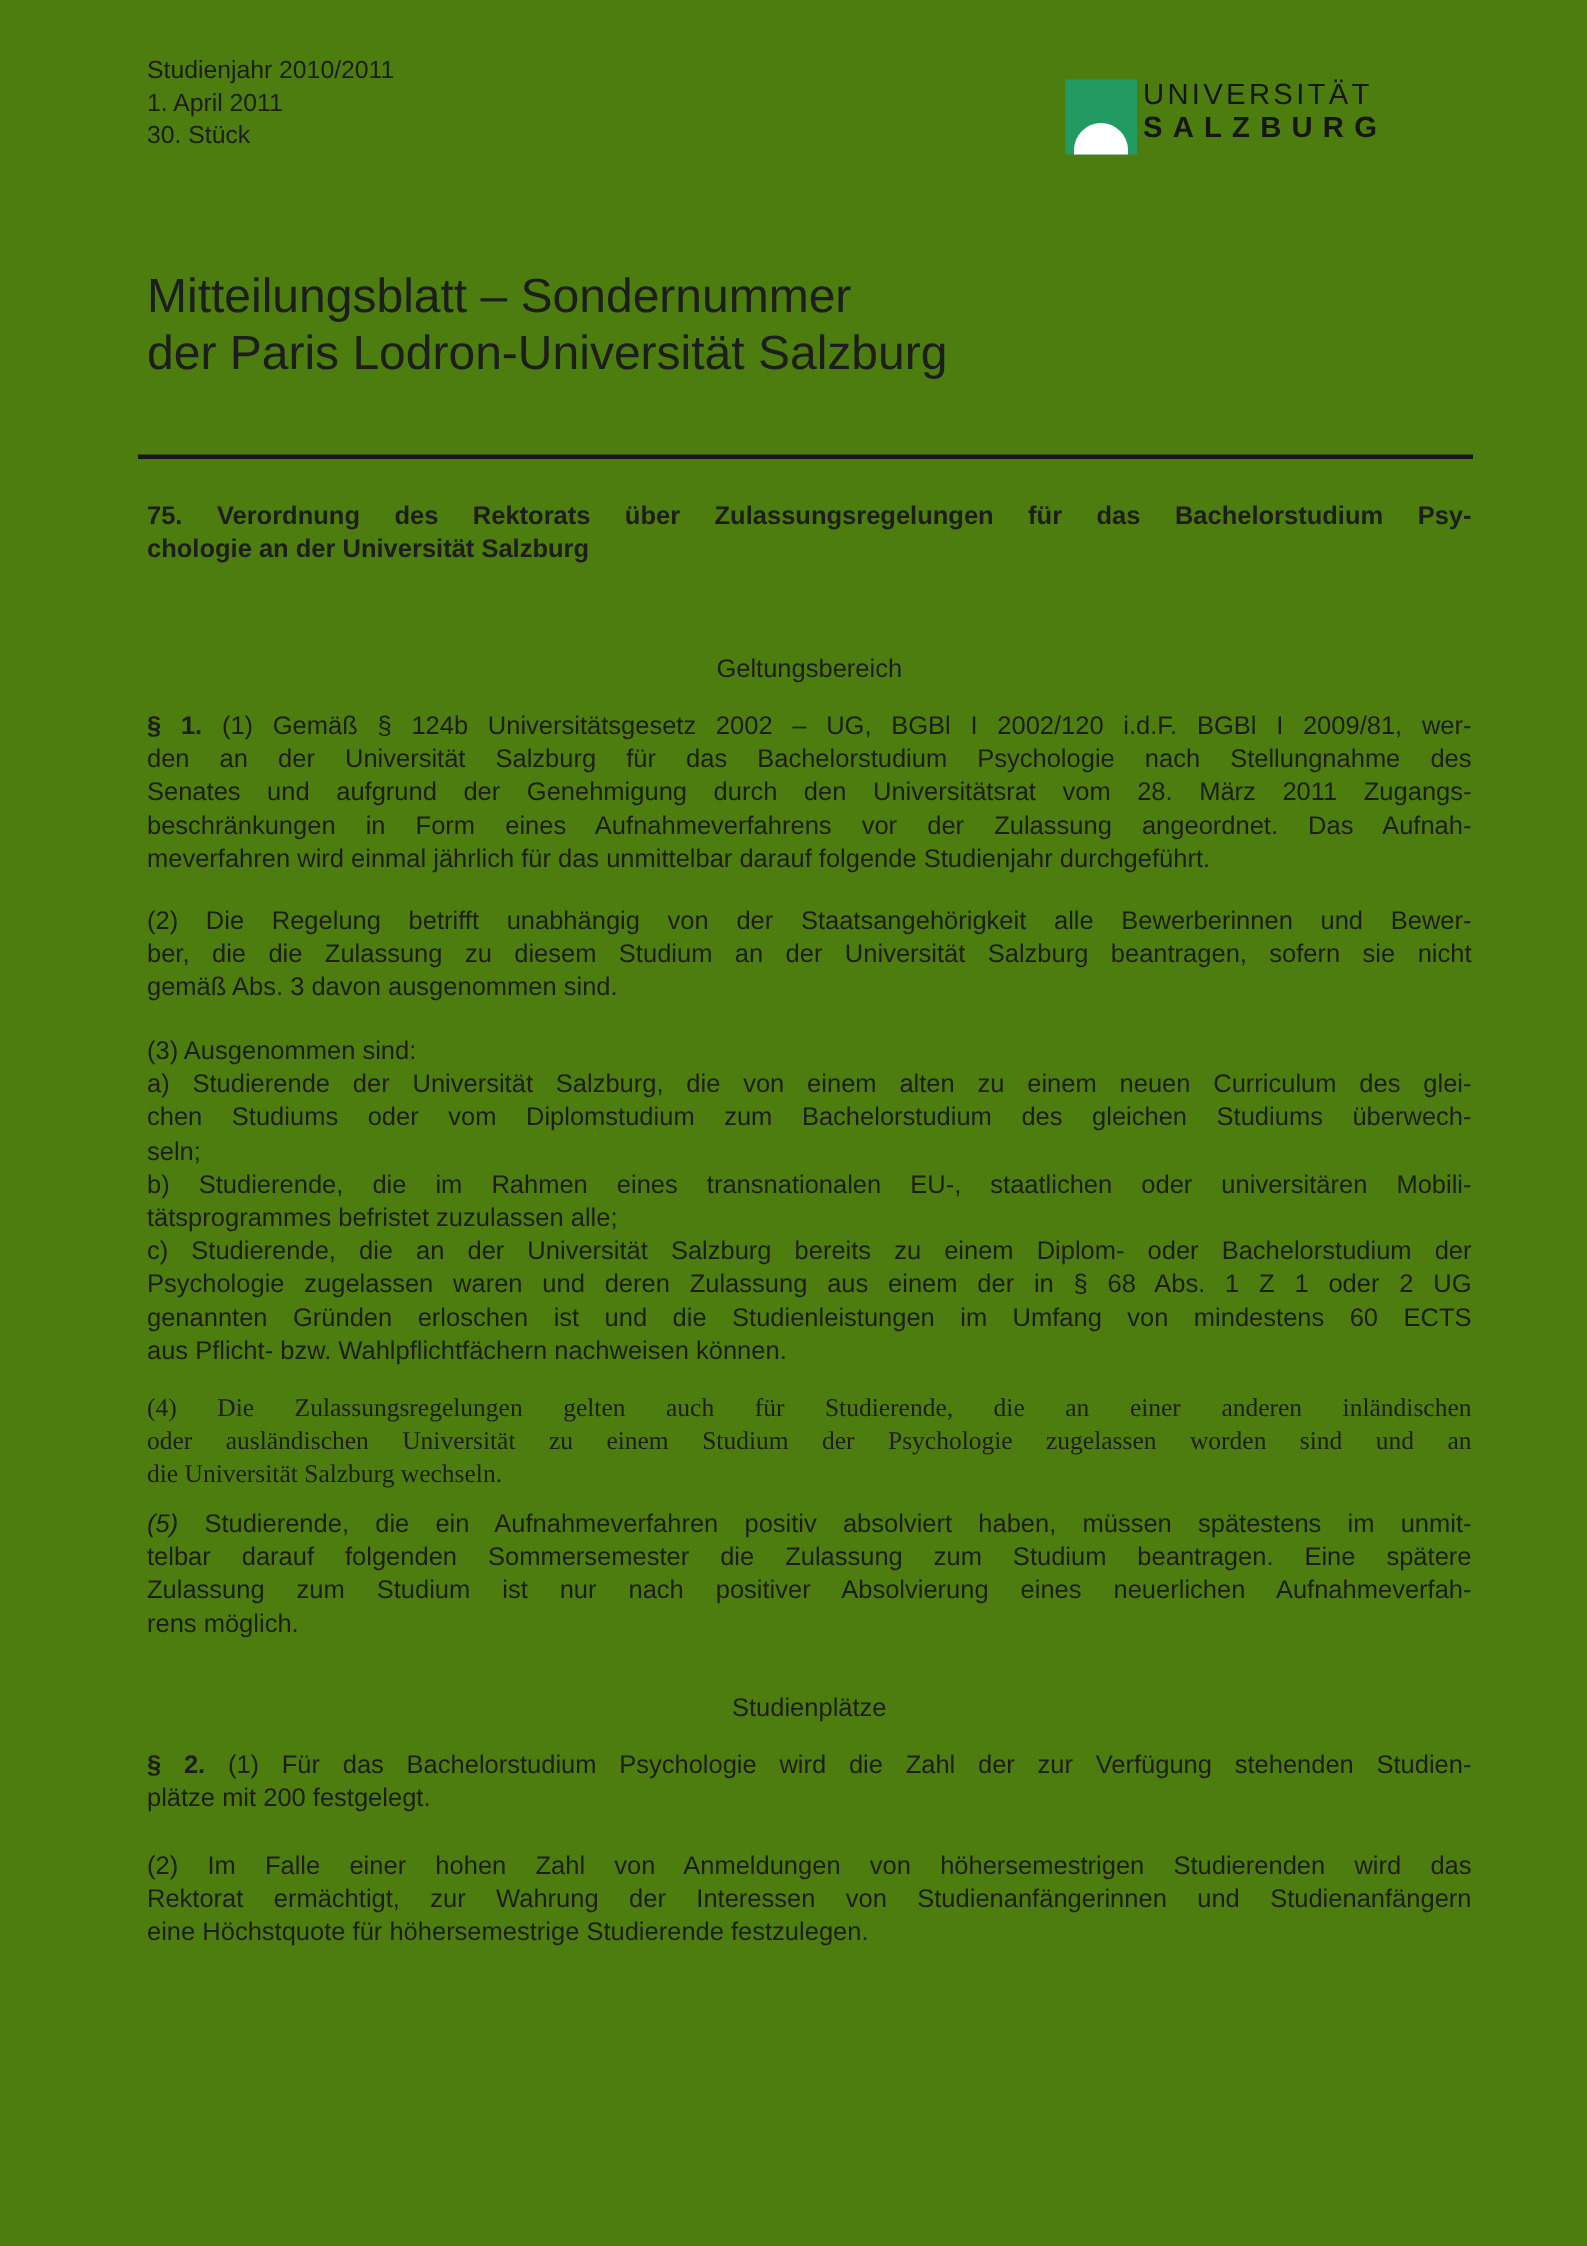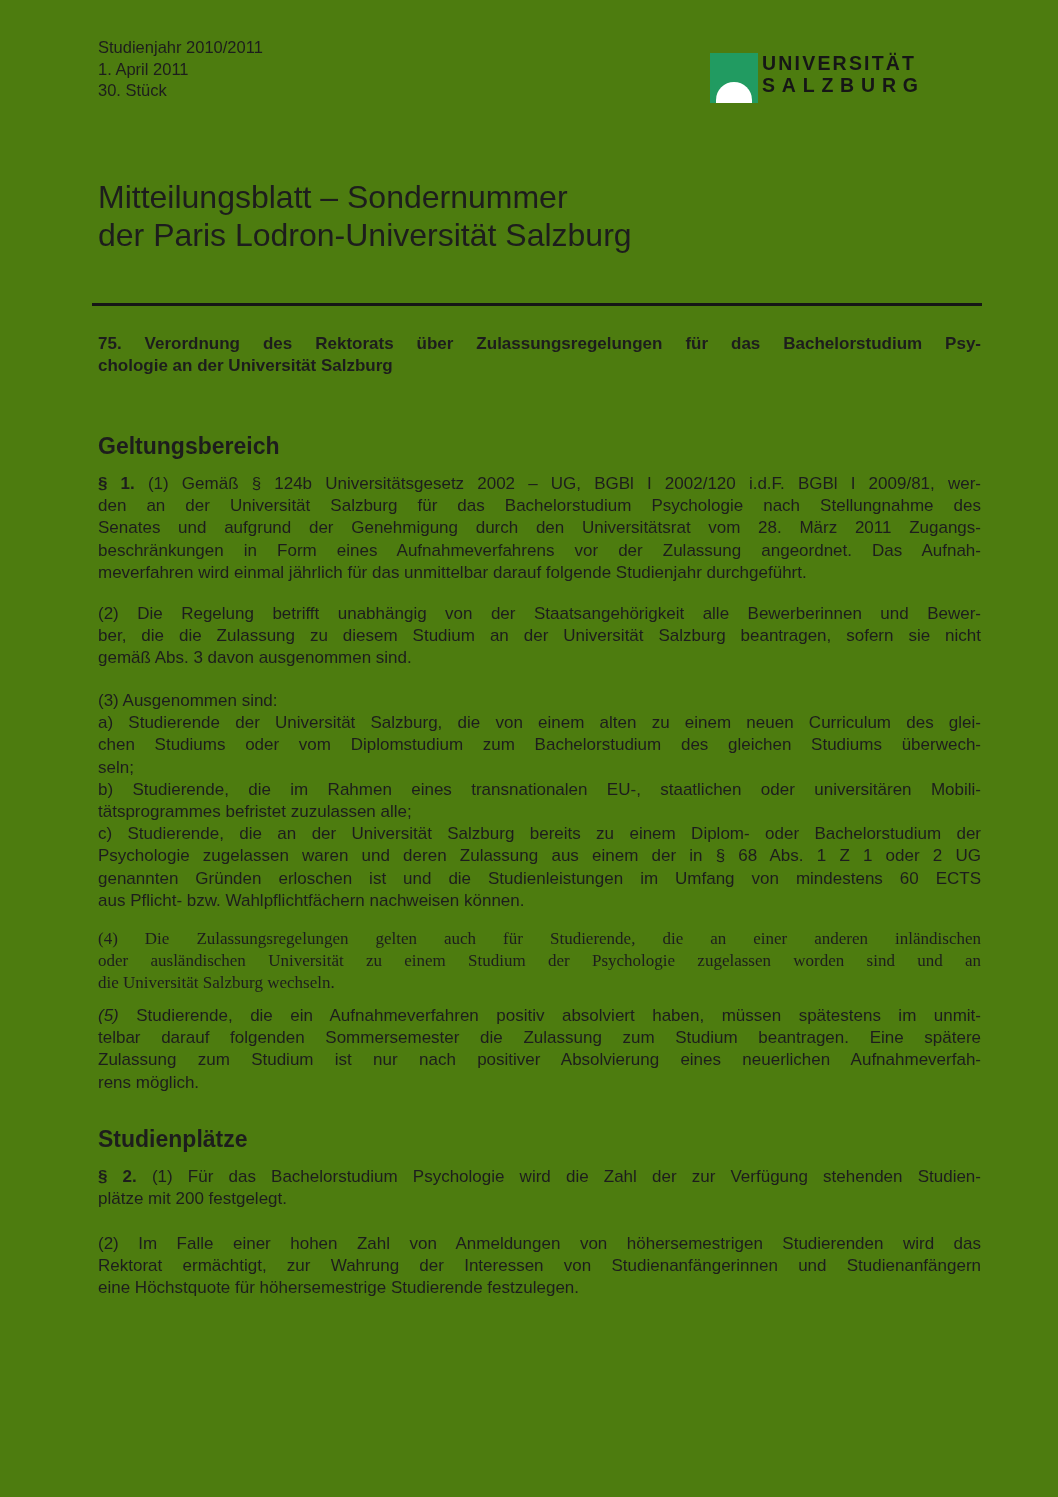--- a/index.html
+++ b/index.html
@@ -19,32 +19,32 @@
 
   
   #logo-mark { left: 710px; top: 53px; width: 48px; height: 50px; background: #219b61; }
   #logo-dome {
     position: absolute; bottom: 0; left: 6px;
     width: 36px; height: 21px;
     background: #ffffff;
     border-radius: 18px 18px 0 0;
   }
   #logo-text { left: 762px; top: 52px; font-size: 19.5px; line-height: 22px; color: #161616; }
-  #logo-text .l1 { font-weight: bold; letter-spacing: 2.2px; }
+  #logo-text .l1 { font-weight: normal; letter-spacing: 2.2px; }
   #logo-text .l2 { font-weight: bold; letter-spacing: 6.8px; }
 
   
   #title { left: 98px; top: 178px; width: 900px; font-size: 32px; line-height: 38px; font-weight: normal; margin:0; }
 
   
   #rule { left: 92px; top: 303px; width: 890px; height: 3px; background: #161616; }
 
   
   .p, .heading { left: 98px; width: 883px; font-size: 17px; line-height: 22.2px; margin: 0; }
-  .heading { font-weight: bold; font-size: 23px; }
+  .heading { font-weight: normal; font-size: 17px; text-align: center; }
   .bold { font-weight: bold; }
 
   .ln { display: block; }
   .just .ln { text-align: justify; text-align-last: justify; text-justify: inter-word; }
   .just .ln:last-child { text-align: left; text-align-last: auto; }
 
   #p75 { top: 333px; }
   #h-scope { top: 435px; }
   #p1 { top: 473px; }
   #p2 { top: 603px; }

